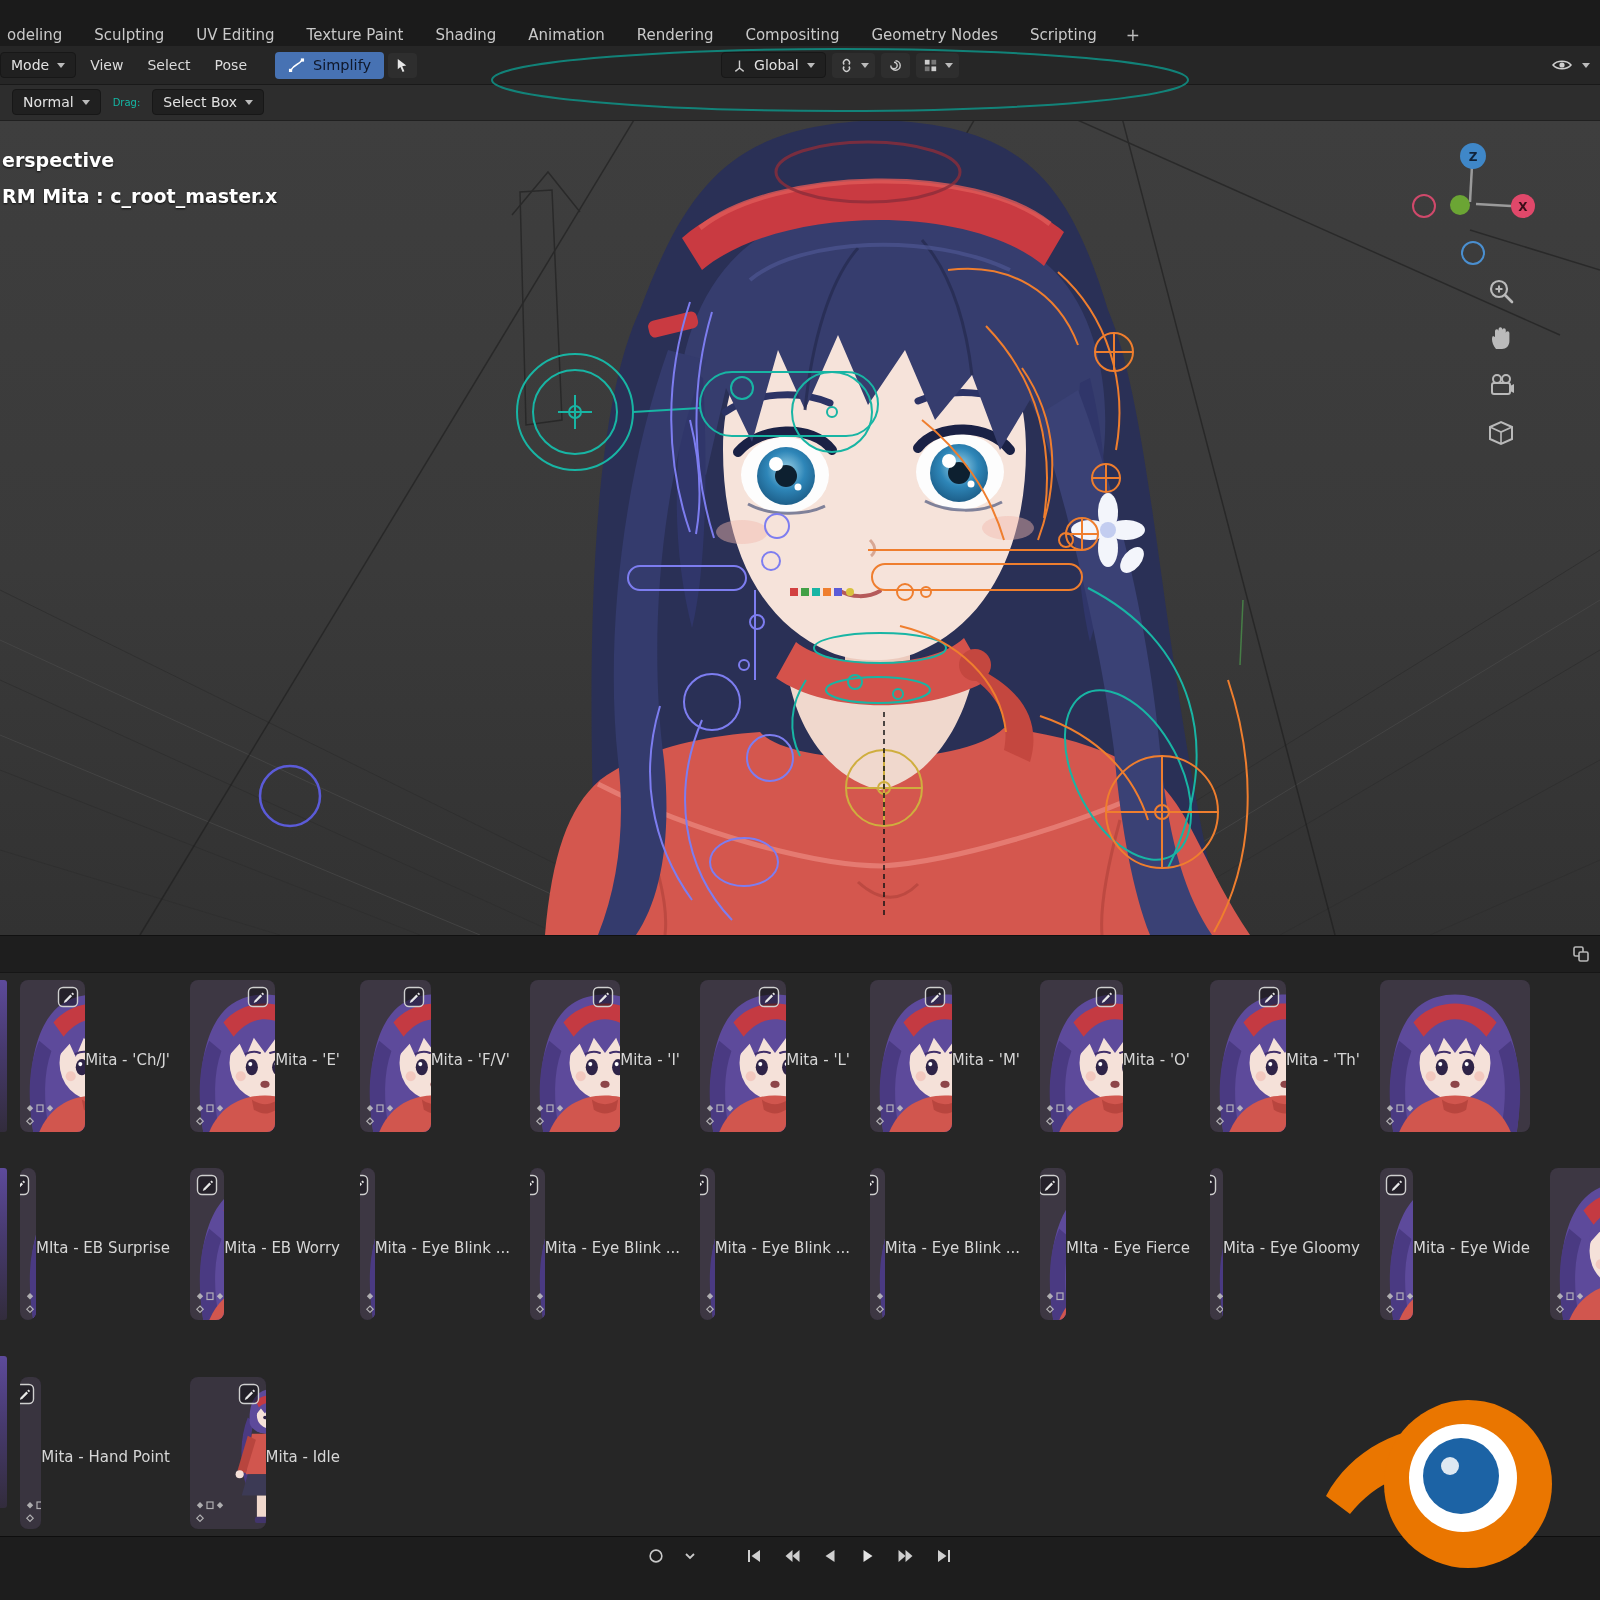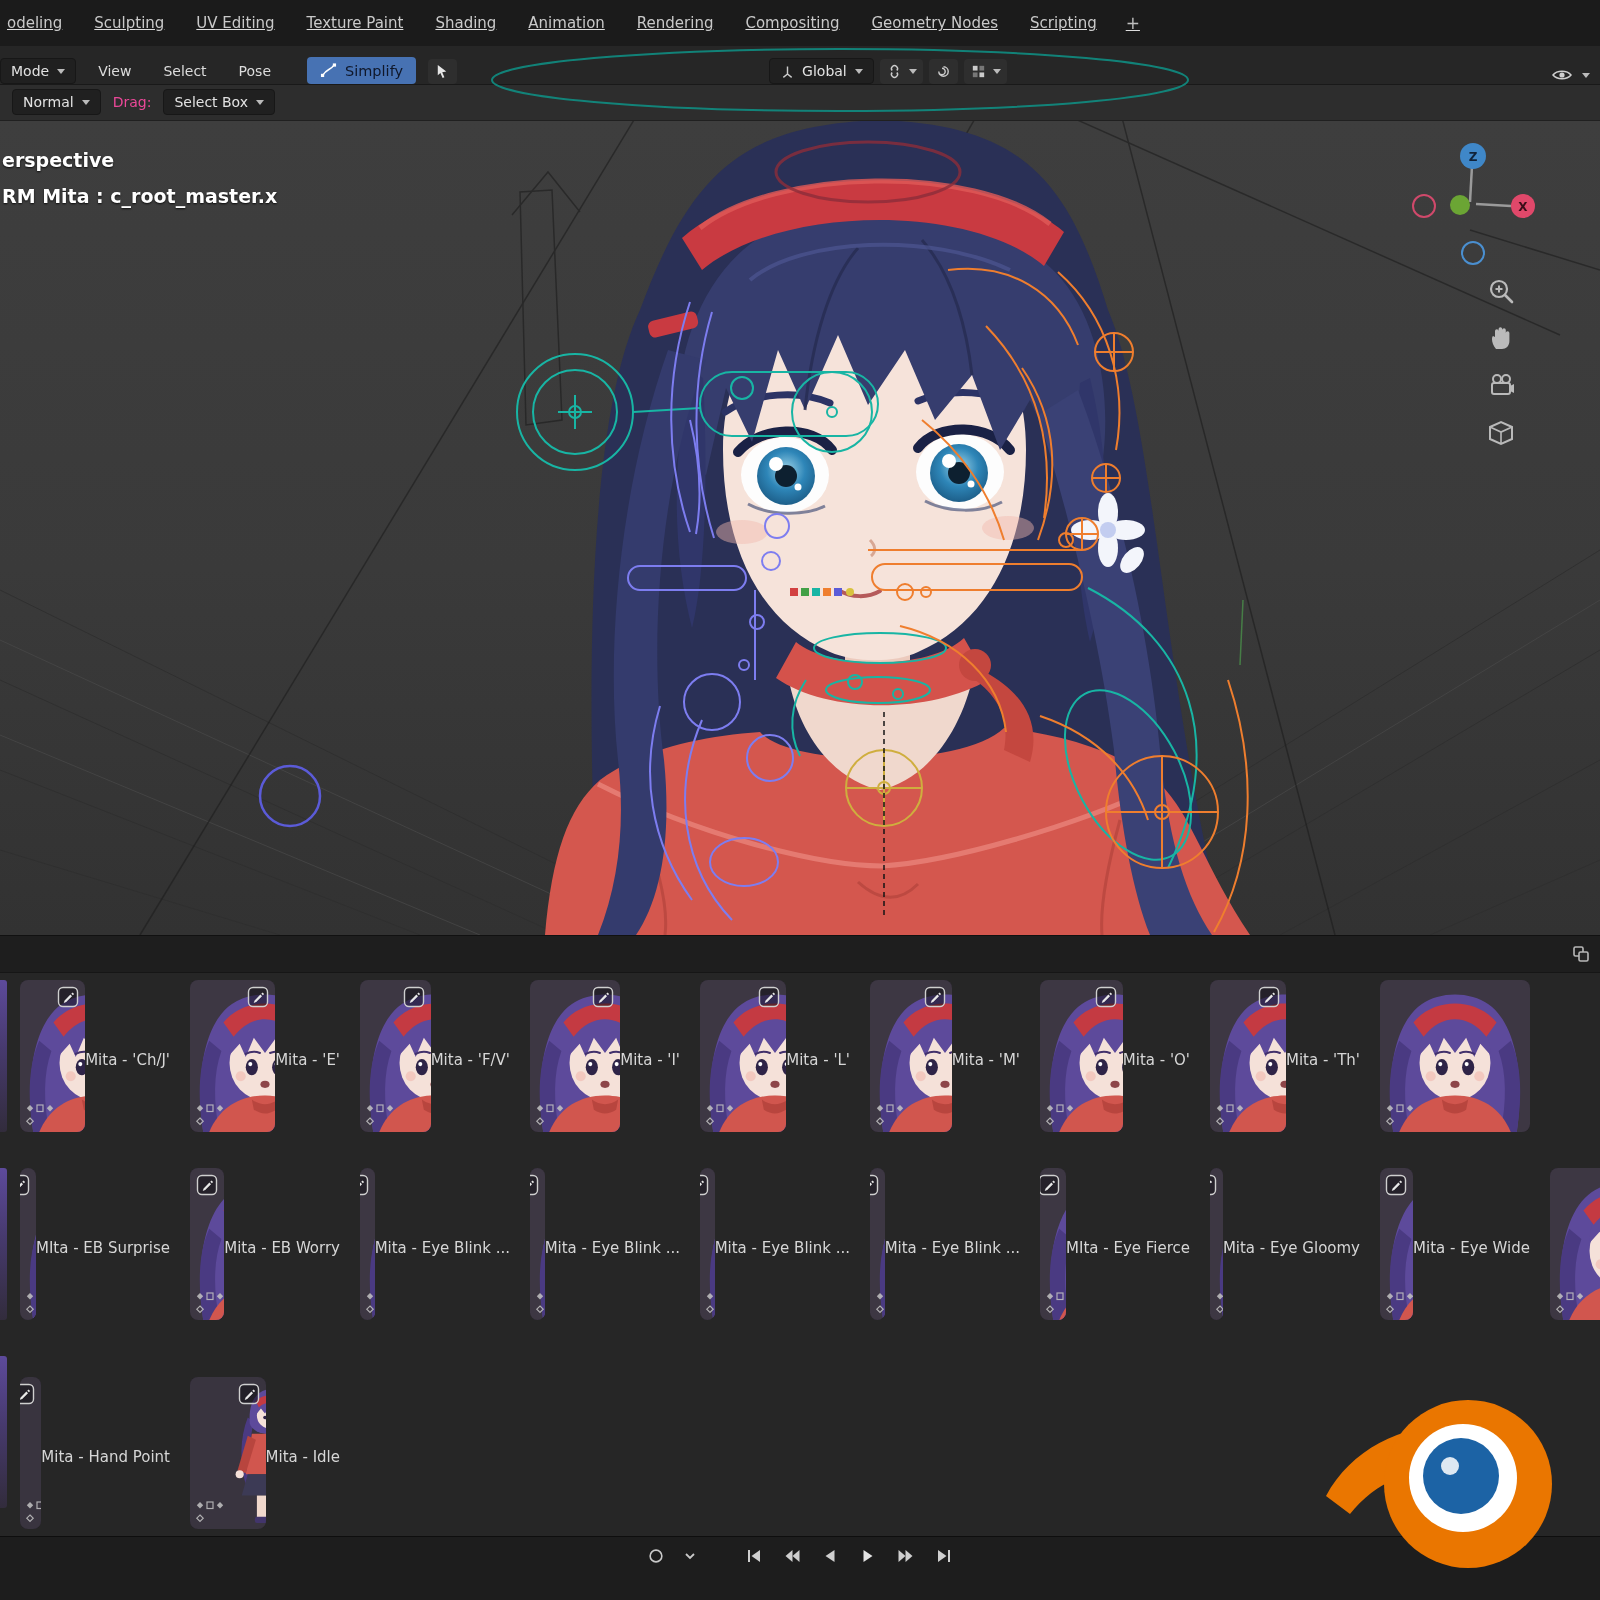--- a/index.html
+++ b/index.html
@@ -5,40 +5,40 @@
   html,body{margin:0;padding:0;}
   body{
     width:1600px;height:1600px;position:relative;overflow:hidden;
     background:#2b2b2b;color:#ddd;
     font-family:"DejaVu Sans","Liberation Sans",sans-serif;
     -webkit-font-smoothing:antialiased;
   }
   .region{position:absolute;left:0;right:0;}
 
   
-  .topbar{top:0;height:46px;background:#1b1b1b;display:flex;align-items:center;padding:0 10px;gap:2px;text-decoration:underline;}
+  .topbar{top:0;height:46px;background:#1b1b1b;display:flex;align-items:center;padding:12px 10px;gap:2px;}
   .ws-tab{padding:9px 15px;font-size:15px;color:#c9c9c9;border-radius:7px 7px 0 0;white-space:nowrap;cursor:default;}
   .ws-tab.first{margin-left:-18px;}
   .ws-tab-add{padding:6px 12px;font-size:17px;color:#bdbdbd;}
 
   
-  .vheader{top:46px;height:38px;background:#262626;border-bottom:1px solid #191919;display:flex;align-items:flex-end;padding:0 8px;gap:12px;z-index:5;}
+  .vheader{top:46px;height:38px;background:#262626;border-bottom:1px solid #191919;display:flex;align-items:center;padding:0 8px;gap:4px;z-index:5;}
   .dd{display:flex;align-items:center;gap:7px;background:#202020;border:1px solid #171717;border-radius:4px;padding:4px 10px;font-size:14px;color:#e2e2e2;}
   .menu-item{padding:5px 10px;font-size:14px;color:#dcdcdc;border-radius:4px;}
   .tool-active{display:flex;align-items:center;gap:8px;background:#4772b3;color:#0f172a;border-radius:4px;padding:5px 13px;font-size:14.5px;margin-left:14px;}
   .mini-btn{display:flex;align-items:center;justify-content:center;background:#2e2e2e;border-radius:4px;padding:4px 6px;}
   .chev{width:9px;height:9px;display:inline-block;position:relative;}
   .chev::after{content:"";position:absolute;left:1px;top:2px;border-left:4px solid transparent;border-right:4px solid transparent;border-top:5px solid #bbb;}
   .hdr-icongrp{display:flex;align-items:center;gap:6px;margin-left:300px;}
   .hdr-right{margin-left:auto;display:flex;align-items:center;gap:8px;padding-right:2px;}
   svg.ic{display:block;}
 
   
   .tsettings{top:84px;height:36px;background:#2d2d2d;border-bottom:1px solid #202020;display:flex;align-items:center;gap:12px;padding:0 12px;z-index:4;}
-  .ts-label{font-size:14px;color:#ec4899;}
+  .ts-label{font-size:10px;color:#14b8a6;}
 
   
   .viewport{top:120px;height:815px;background:linear-gradient(180deg,#3e3e3e 0%,#3a3a3a 55%,#323232 100%);overflow:hidden;z-index:1;}
   .vp-overlay-text{position:absolute;left:2px;top:22px;font-size:19px;font-weight:600;color:#fff;text-shadow:0 1px 2px rgba(0,0,0,.8);line-height:1.9;z-index:6;}
   .scene{position:absolute;inset:0;}
   .gizmo{position:absolute;top:6px;right:52px;z-index:6;}
   .side-tools{position:absolute;top:156px;right:84px;display:flex;flex-direction:column;gap:17px;z-index:6;}
   .side-tools svg{opacity:.85;}
   .annotation{position:absolute;top:40px;left:0;z-index:7;pointer-events:none;}
 

